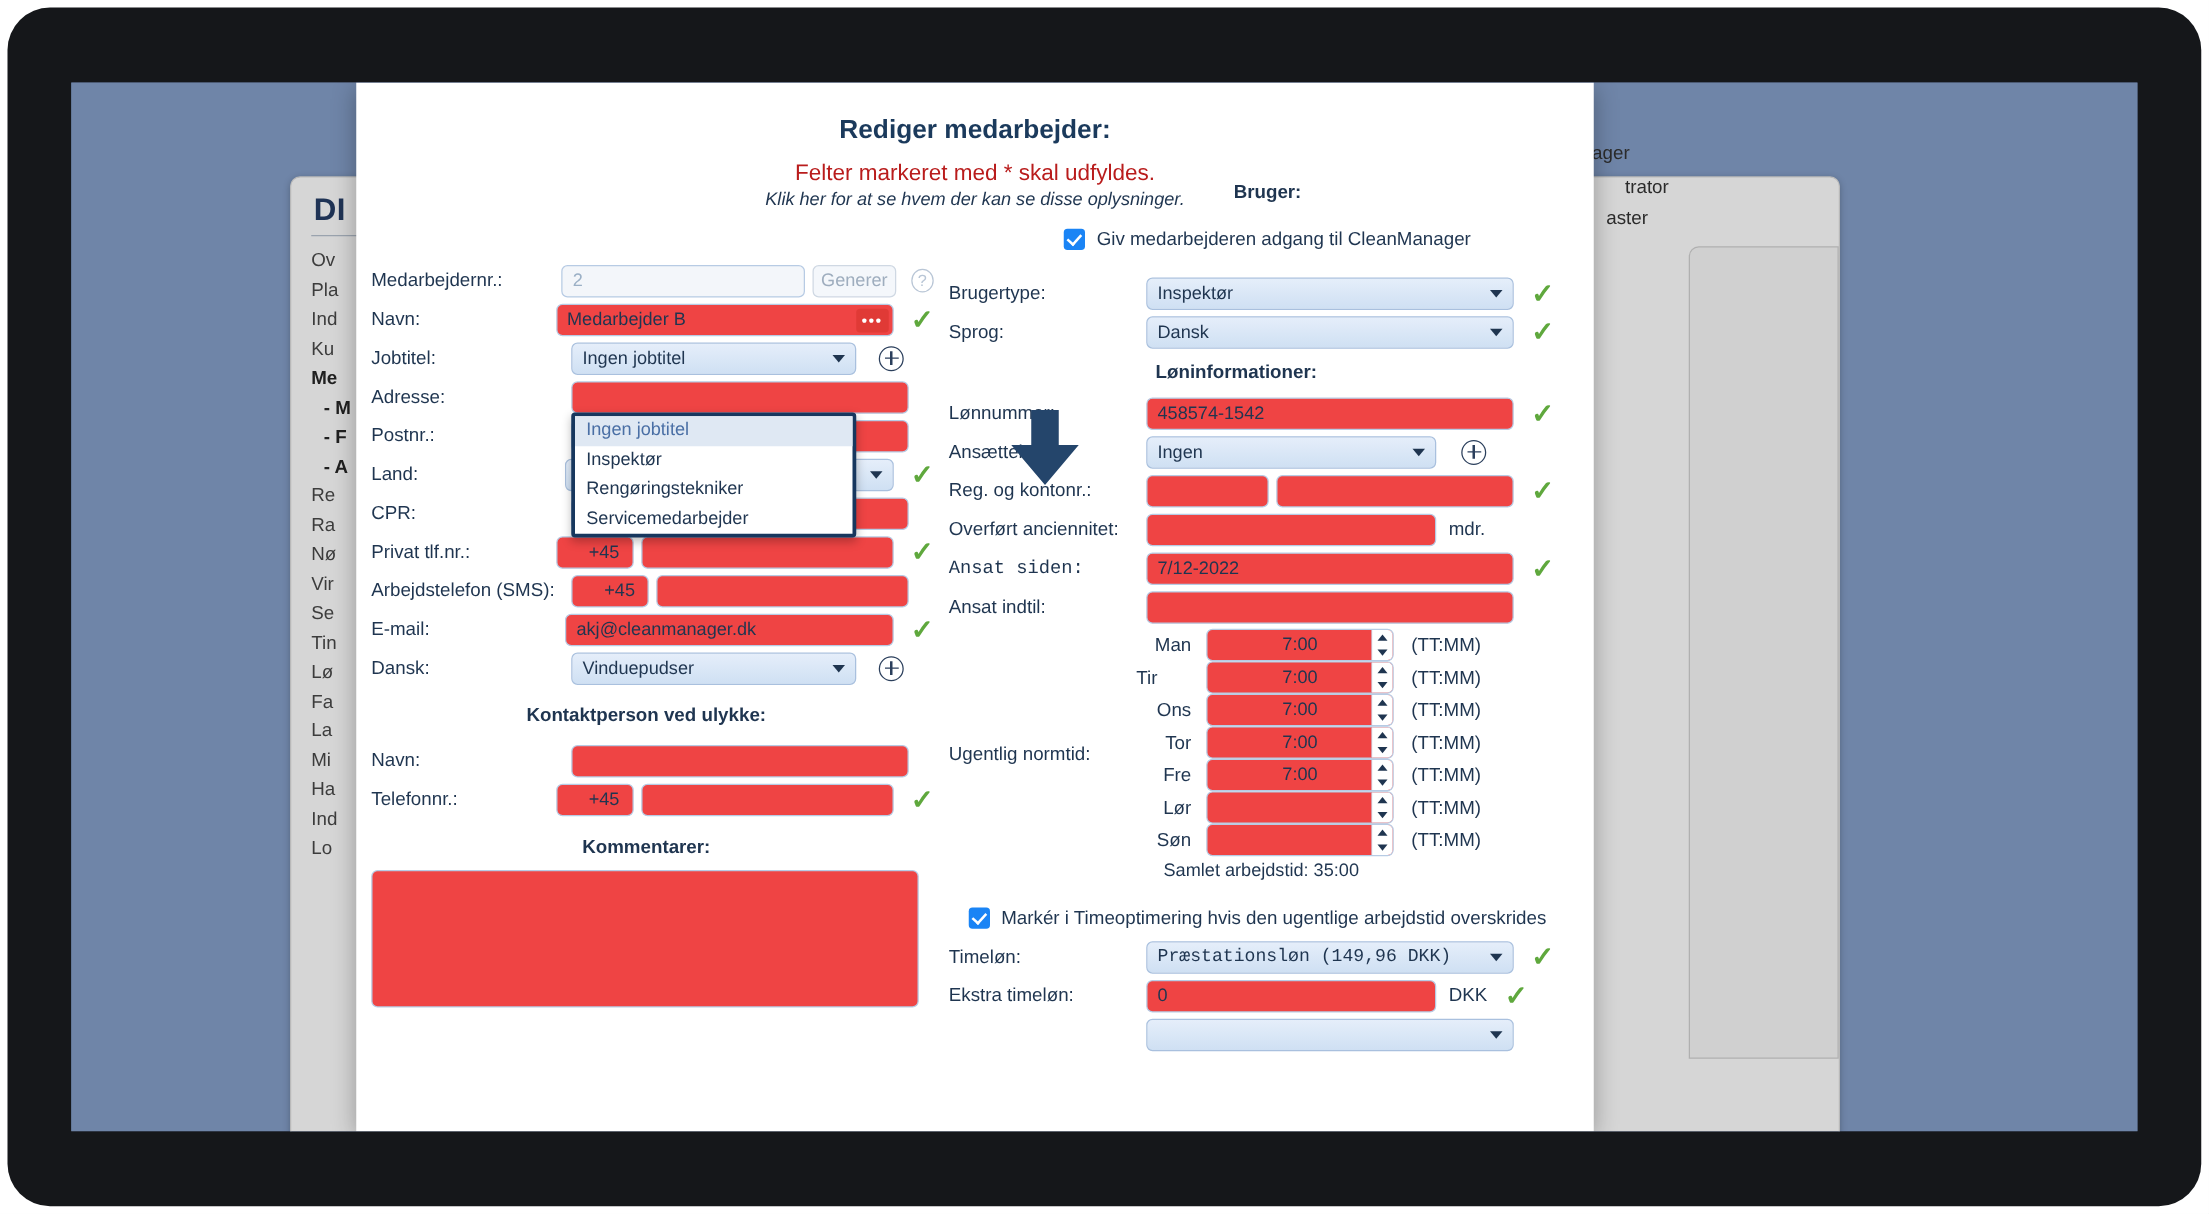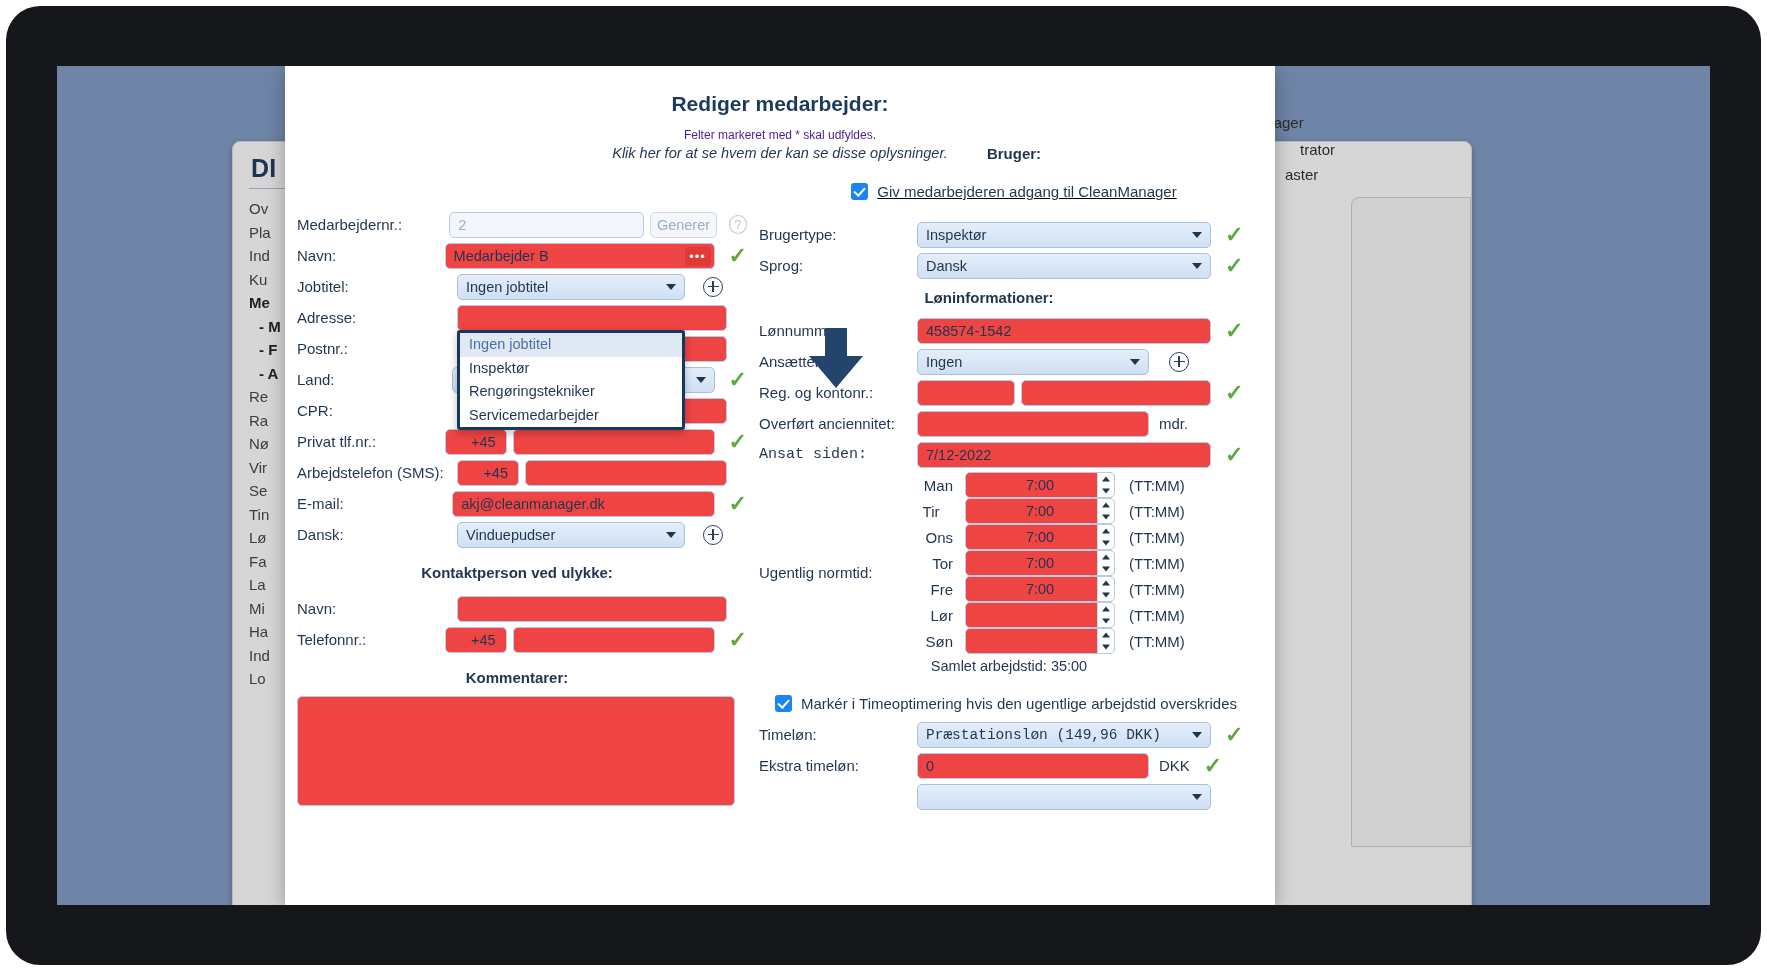--- a/index.html
+++ b/index.html
@@ -98,22 +98,22 @@
   }
   .modal-title {
     text-align: center;
     font-size: 21px;
     font-weight: bold;
     color: #1b3a5c;
     margin-top: 26px;
   }
   .modal-sub1 {
     text-align: center;
-    font-size: 12px;
-    color: #4c1d95;
+    font-size: 18px;
+    color: #b91c1c;
     margin-top: 12px;
   }
   .modal-sub2 {
     text-align: center;
     font-size: 14.5px;
     color: #1f3550;
     font-style: italic;
     margin-top: 3px;
   }
 
@@ -462,21 +462,21 @@
 
           
           <div class="section-head" style="margin-top:14px; width:440px;">Kommentarer:</div>
           <textarea class="inp" style="width: 438px; height: 110px; margin-top: 10px; resize: none; padding-top: 5px;" value=""></textarea>
         </div>
 
         <div class="col-right">
 
           <div class="section-head" style="width:510px; margin-top:-16px;">Bruger:</div>
 
-          <div class="row" style="margin-top:14px; justify-content:center;text-decoration:underline;">
+          <div class="row" style="margin-top:14px; justify-content:center;">
             <div class="cb"></div>
             <div class="lbl" style="margin-left:9px;">Giv medarbejderen adgang til CleanManager</div>
           </div>
 
           <div class="row" style="margin-top:12px;">
             <div class="lbl" style="width:158px;">Brugertype:</div>
             <div class="sel" style="width:294px;">
               <span>Inspektør</span>
               <span class="caret"></span>
             </div>
@@ -521,34 +521,38 @@
             <input class="inp" style="width: 232px;" value="">
             <div class="lbl" style="margin-left:10px;">mdr.</div>
           </div>
 
           <div class="row">
             <div class="lbl" style="width:158px;font-family:Liberation Mono, monospace;">Ansat siden:</div>
             <input class="inp" style="width: 294px;" value="7/12-2022">
             <div class="check-ok" style="margin-left:14px;">✓</div>
           </div>
 
+          <div class="row">
+            <div class="lbl" style="width:158px;">Ansat indtil:</div>
+            <input class="inp" style="width: 294px;" value="">
+          </div>
 
           <div style="position:relative; margin-top:2px;">
             <div class="lbl" style="position:absolute; left:0px; top:92px;">Ugentlig normtid:</div>
             <div id="week-rows" style="padding-left:150px;">
                 <div class="row" style="height: 26px;">
                   <div class="lbl" style="width: 44px; text-align: right;">Man</div>
                   <div class="spin-wrap" style="margin-left: 12px;"><input class="inp center" value="7:00" style="width: 150px;"><div class="spin-btns">
                       <div class="up"></div>
                       <div class="dn"></div>
                     </div></div>
                   <div class="lbl" style="margin-left: 14px;">(TT:MM)</div>
                 </div>
                 <div class="row" style="height: 26px;">
-                  <div class="lbl" style="width: 44px; text-align: center;">Tir</div>
+                  <div class="lbl" style="width: 44px; text-align: left;">Tir</div>
                   <div class="spin-wrap" style="margin-left: 12px;"><input class="inp center" value="7:00" style="width: 150px;"><div class="spin-btns">
                       <div class="up"></div>
                       <div class="dn"></div>
                     </div></div>
                   <div class="lbl" style="margin-left: 14px;">(TT:MM)</div>
                 </div>
                 <div class="row" style="height: 26px;">
                   <div class="lbl" style="width: 44px; text-align: right;">Ons</div>
                   <div class="spin-wrap" style="margin-left: 12px;"><input class="inp center" value="7:00" style="width: 150px;"><div class="spin-btns">
                       <div class="up"></div>

